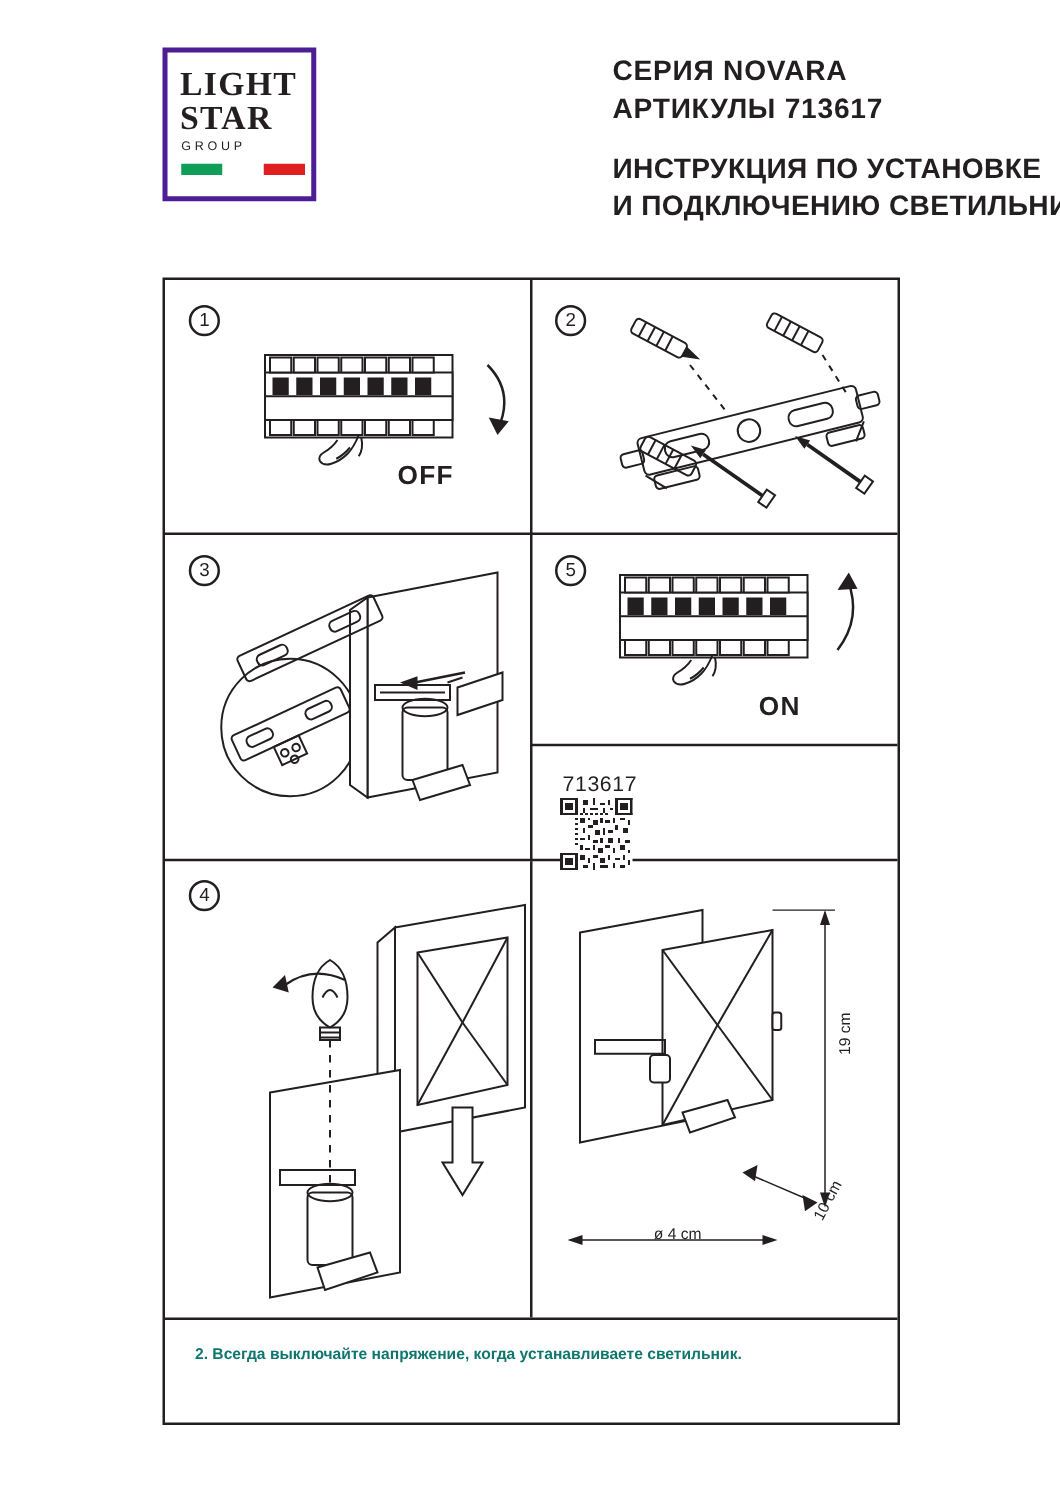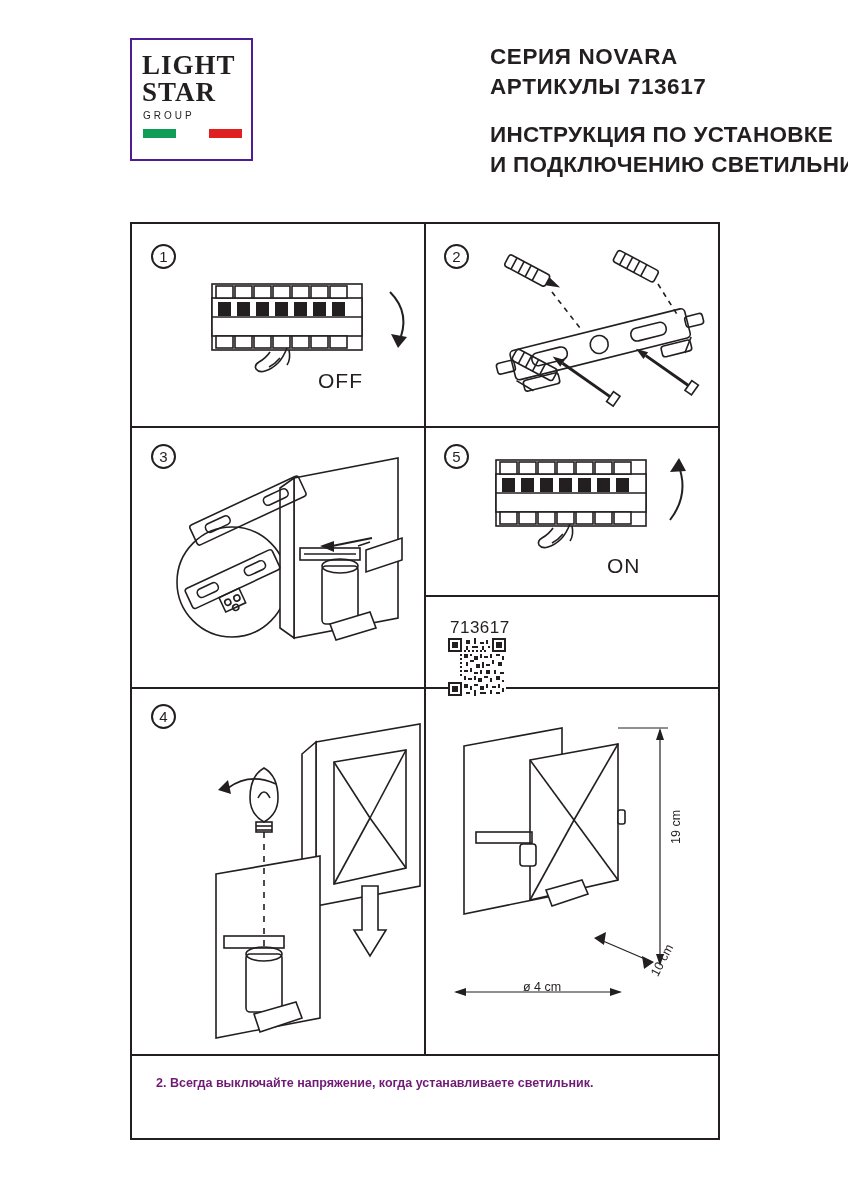--- a/index.html
+++ b/index.html
@@ -28,21 +28,21 @@
     left: 130px;
     top: 38px;
     width: 590px;
     height: 155px;
   }
   .logo-box {
     position: absolute;
     left: 0; top: 0;
     width: 123px;
     height: 123px;
-    border: 2px solid #4c1d95;
+    border: 4px solid #4c1d95;
     box-sizing: border-box;
   }
   .logo-inner {
     position: absolute;
     left: 10px;
     top: 12px;
     width: 104px;
   }
   .logo-line {
     font-family: "Liberation Serif", serif;
@@ -123,21 +123,21 @@
     font-size: 15px;
     line-height: 21px;
     text-align: center;
     font-family: "Liberation Sans", sans-serif;
     color: #231f20;
     background: #fff;
   }
   .label {
     position: absolute;
     font-size: 21px;
-    font-weight: normal;
+    font-weight: bold;
     letter-spacing: 1px;
     color: #231f20;
   }
   .small-label {
     position: absolute;
     font-size: 17px;
     color: #231f20;
     letter-spacing: 0.5px;
   }
   .dim-label {
@@ -551,17 +551,17 @@
           <path d="M164 218 l-12 6 l10 7 z" fill="#231f20" stroke="none"></path>
           <path d="M200 242 l12 6 l-10 7 z" fill="#231f20" stroke="none"></path>
         </g>
       </svg>
     </div>
     <div class="dim-label rot90" style="left:537px; top:620px;">19 cm</div>
     <div class="dim-label rot90" style="left:516px; top:748px; transform:rotate(-62deg);">10 cm</div>
     <div class="dim-label" style="left:391px; top:756px;">ø 4 cm</div>
 
     <div style="position:absolute; left:24px; top:848px; width:540px;">
-      <div style="font-size:12.5px;font-weight:bold;color:#701a75;line-height:22px;">2. Всегда выключайте напряжение, когда устанавливаете светильник.</div>
+      <div style="font-size:12.5px;font-weight:bold;color:#0f766e;line-height:22px;">2. Всегда выключайте напряжение, когда устанавливаете светильник.</div>
     </div>
 
   </div>
 </div>
 
 </body></html>

